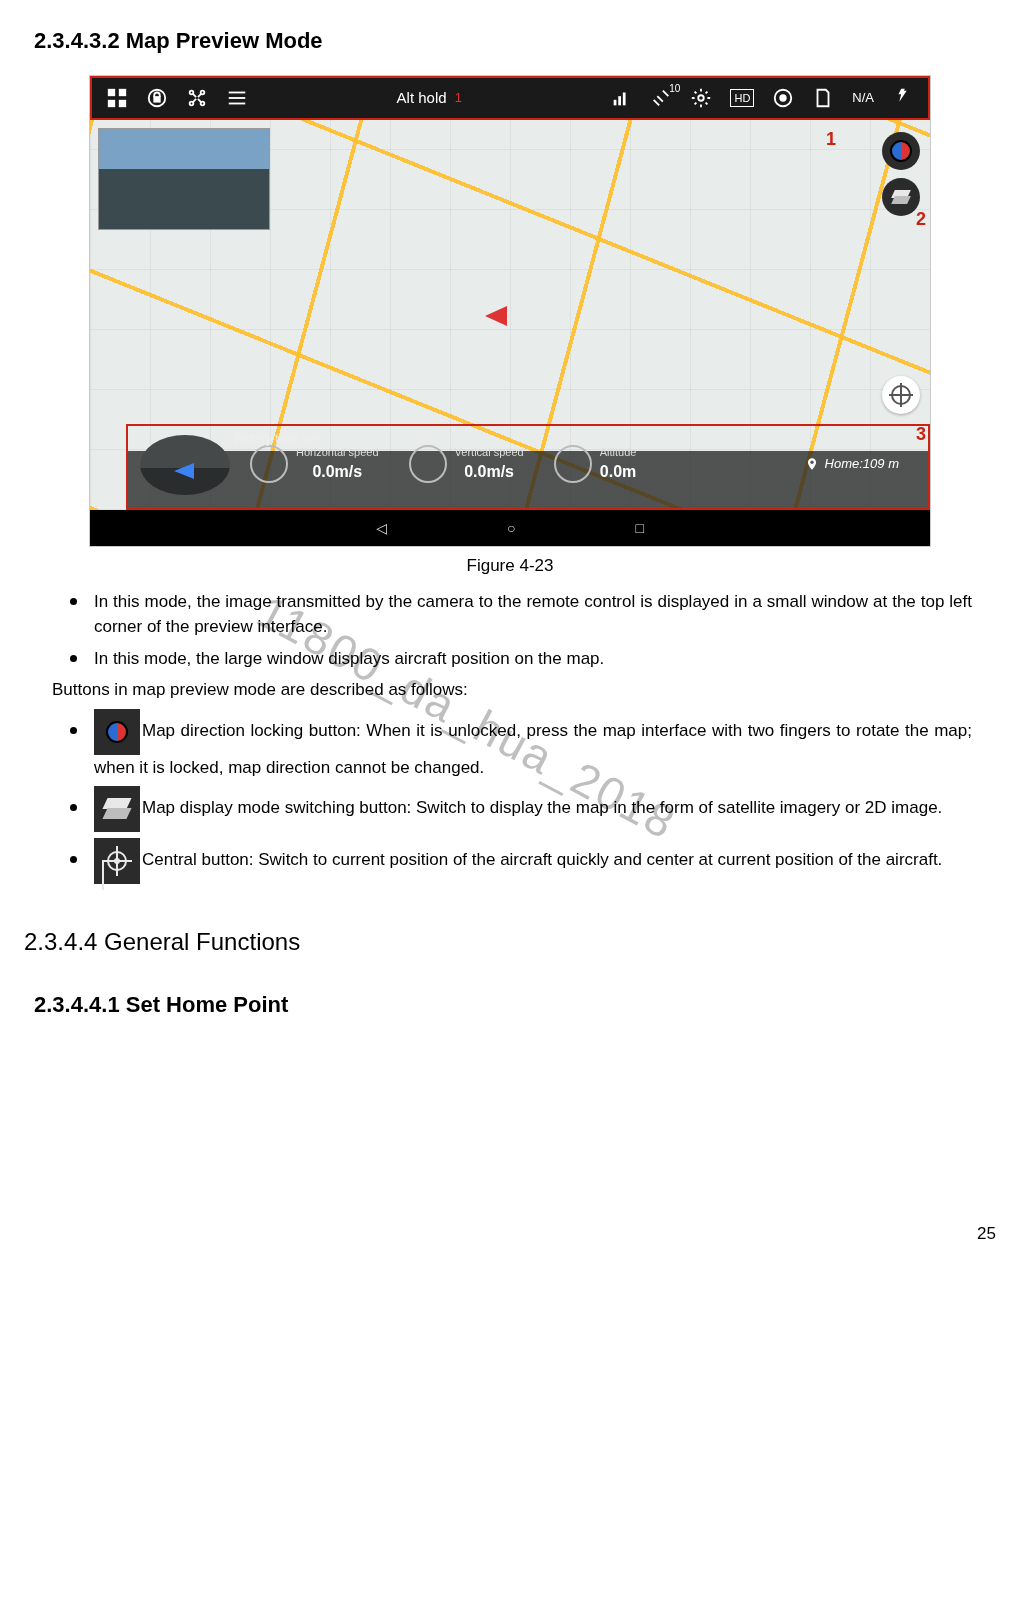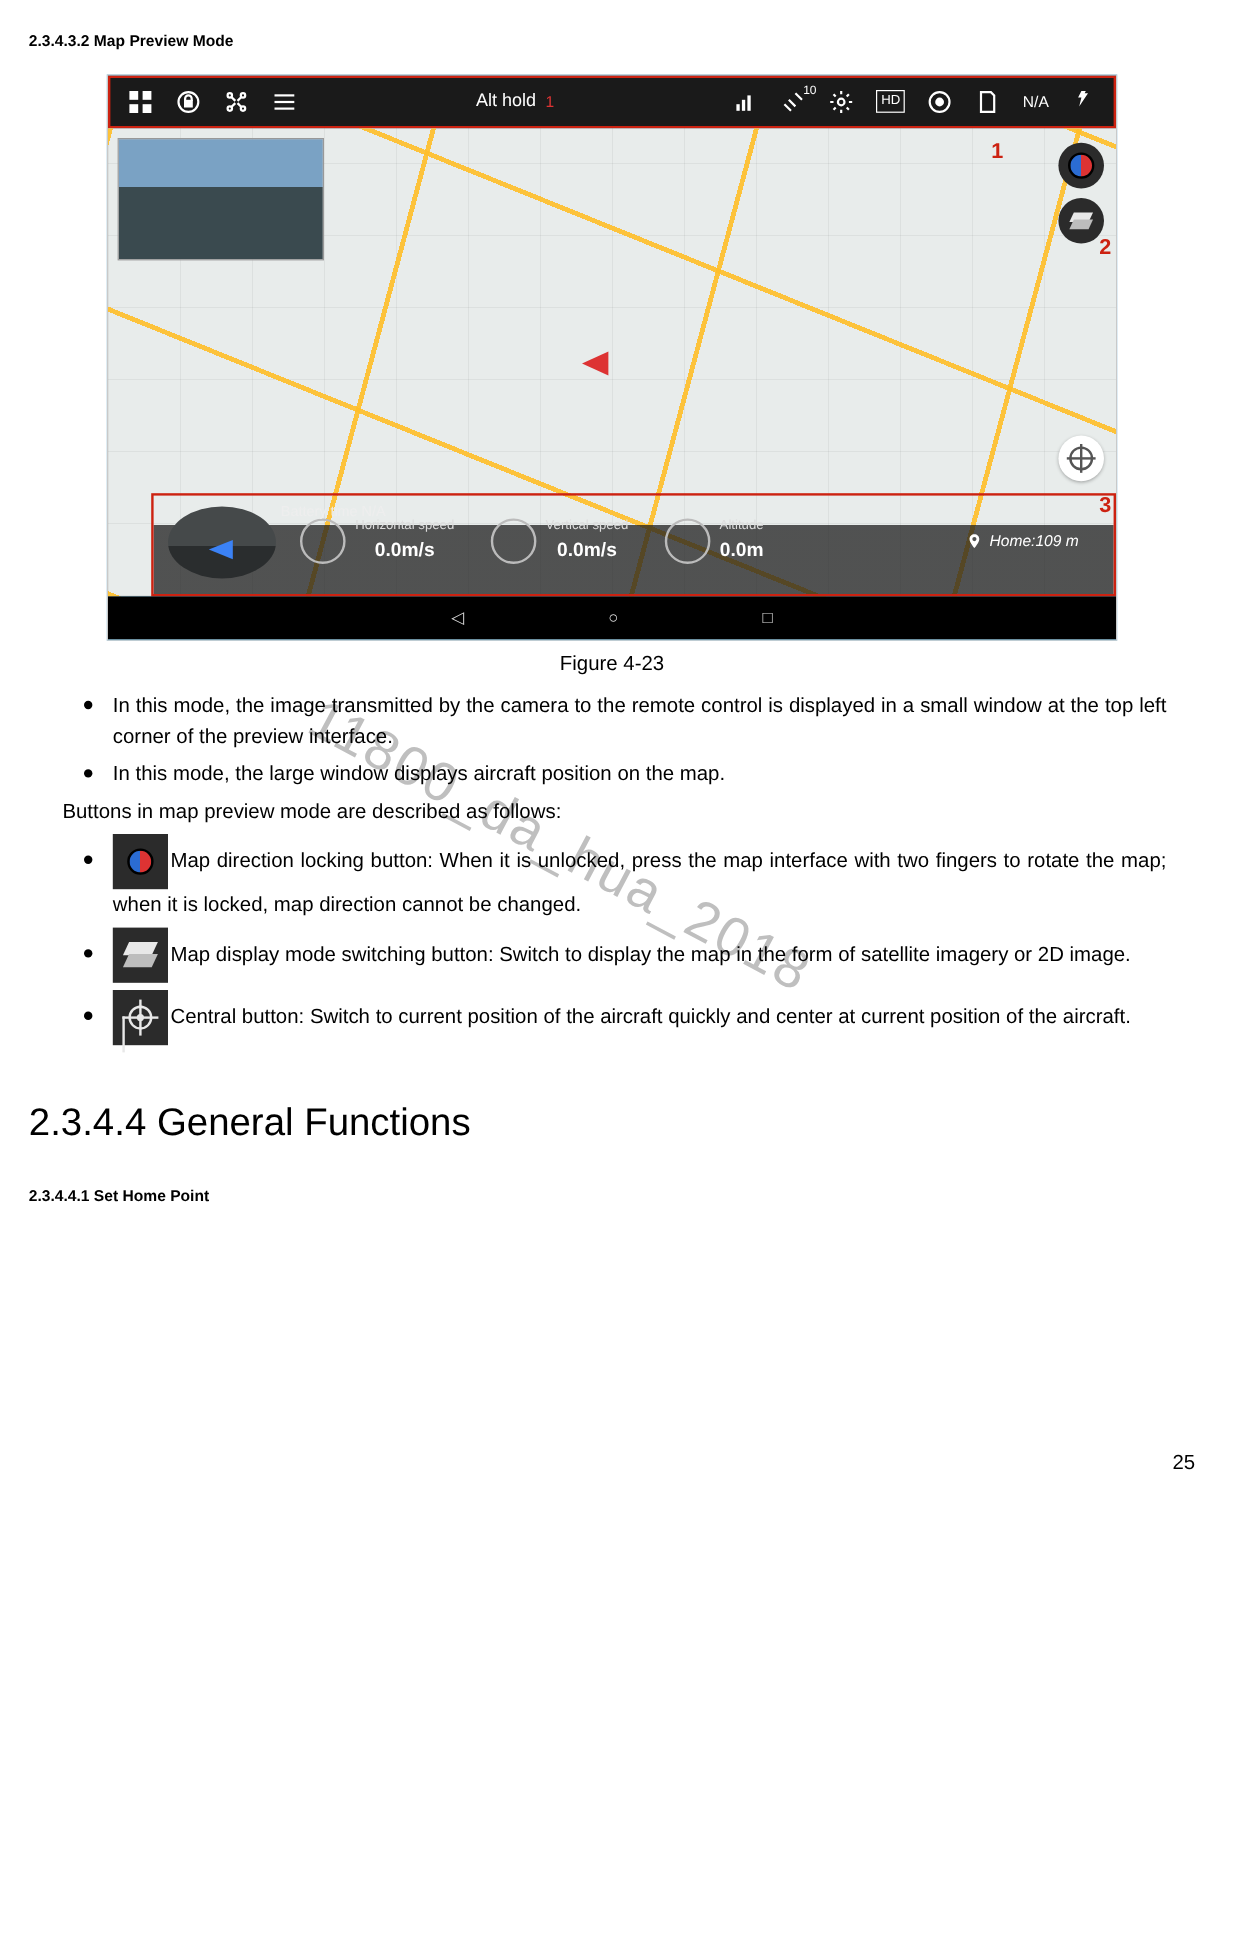--- a/index.html
+++ b/index.html
@@ -7,25 +7,25 @@
     font-size: 17px;
     line-height: 1.5;
     color: #000;
     margin: 0;
     padding: 24px 36px 24px 24px;
     width: 1032px;
     box-sizing: border-box;
   }
   .h-sub {
     font-weight: bold;
-    font-size: 13px;
-    margin: 0 0 18px 0;
+    font-size: 22px;
+    margin: 0 0 18px 10px;
   }
   .h-section {
-    font-size: 32px;
+    font-size: 24px;
     font-weight: normal;
     margin: 40px 0 28px 0;
   }
   .figure-block {
     text-align: center;
     margin: 0 64px 0 64px;
   }
   .figure-caption {
     text-align: center;
     margin: 6px 0 10px 0;

